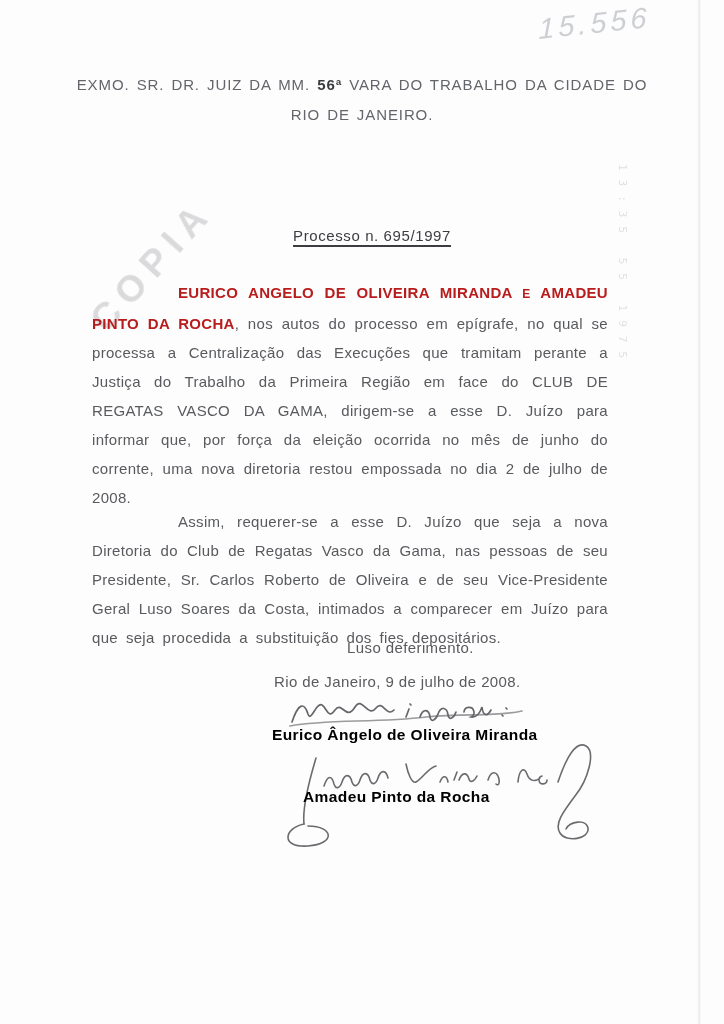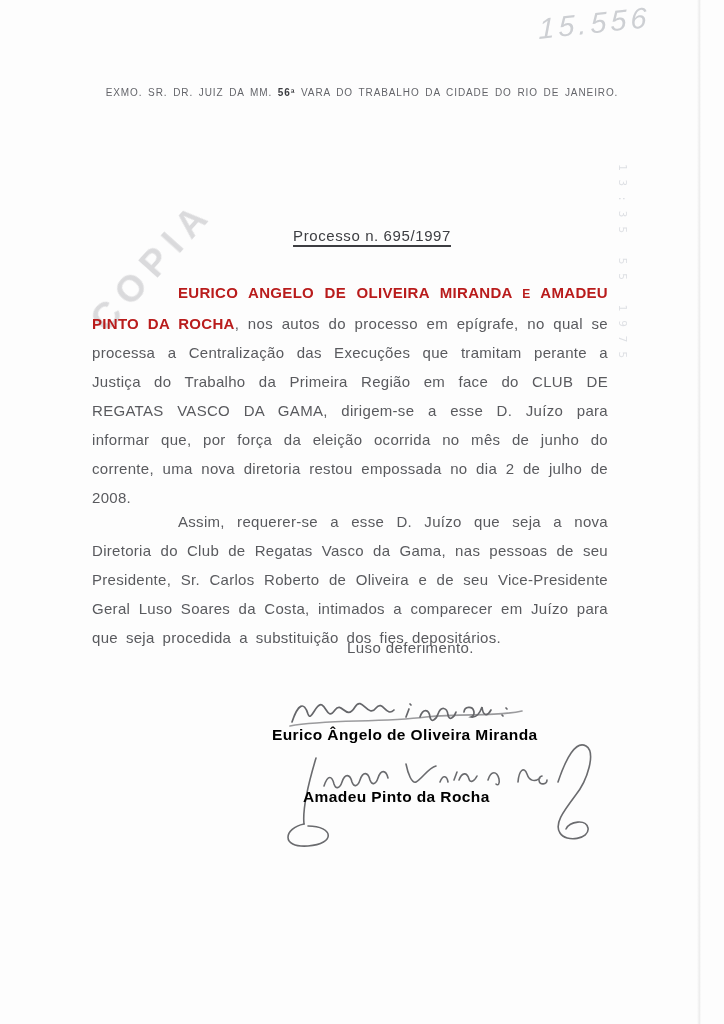--- a/index.html
+++ b/index.html
@@ -38,22 +38,22 @@
   
   .margin-marks {
     position:absolute; left:616px; top:164px; height:260px;
     writing-mode:vertical-rl;
     font-family:"DejaVu Sans Mono", monospace;
     font-size:11px; letter-spacing:9px; color:#c5c9d0; opacity:.55;
   }
 
   .court-header {
     position:absolute; left:62px; top:70px; width:600px;
-    text-align:center; font-size:10px; line-height:30px;
-    letter-spacing:.9px; color:#64656a; word-spacing:2px;margin-top:8px;
+    text-align:center; font-size:15px; line-height:30px;
+    letter-spacing:.9px; color:#64656a; word-spacing:2px;
   }
   .court-header .b { font-weight:bold; color:#3c3d41; }
 
   .process-title {
     position:absolute; left:92px; top:227px; width:560px;
     text-align:center; font-size:15px; font-weight:normal;
     color:#3c3d41; letter-spacing:.6px;
   }
   .process-title span {
     text-decoration:underline; text-underline-offset:4px;
@@ -109,20 +109,21 @@
   <div class="process-title">
     <span>Processo n. 695/1997</span>
   </div>
 
   <div class="body-par par-1"><span class="b">EURICO ANGELO DE OLIVEIRA MIRANDA</span><span class="b sm"> E </span><span class="b">AMADEU PINTO DA ROCHA</span><span>, nos autos do processo em epígrafe, no qual se processa a Centralização das Execuções que tramitam perante a Justiça do Trabalho da Primeira Região em face do CLUB DE REGATAS VASCO DA GAMA, dirigem-se a esse D. Juízo para informar que, por força da eleição ocorrida no mês de junho do corrente, uma nova diretoria restou empossada no dia 2 de julho de 2008.</span></div>
 
   <div class="body-par par-2"><span>Assim, requerer-se a esse D. Juízo que seja a nova Diretoria do Club de Regatas Vasco da Gama, nas pessoas de seu Presidente, Sr. Carlos Roberto de Oliveira e de seu Vice-Presidente Geral Luso Soares da Costa, intimados a comparecer em Juízo para que seja procedida a substituição dos fies depositários.</span></div>
 
   <div class="closing-request">Luso deferimento.</div>
 
+  <div class="date-line">Rio de Janeiro, 9 de julho de 2008.</div>
 
   <svg class="sig-svg sig-1" width="244" height="36" viewBox="0 0 244 36">
     <g fill="none" stroke="#515256" stroke-width="1.7" stroke-linecap="round" opacity=".88">
       <path d="M6,26 C12,8 18,5 22,18 C25,27 30,6 36,9 C41,12 42,24 49,14 C56,4 60,26 69,11 C76,-1 82,23 90,12 C97,3 100,22 108,14"></path>
       <path d="M120,21 l3,-8 M124,8 l1,1"></path>
       <path d="M134,21 c3,-9 9,-8 10,0 c1,6 6,3 8,-3 c3,-8 9,-7 10,1 c1,6 6,3 8,-3"></path>
       <path d="M178,16 a5,5 0 1,1 7,5 c5,1 9,-4 11,-10 c1,9 5,10 9,3"></path>
       <path d="M216,19 l1,1 M220,12 l1,1"></path>
       <path d="M4,30 C40,23 90,27 140,21 C180,17 210,21 236,15" opacity=".65"></path>
     </g>

